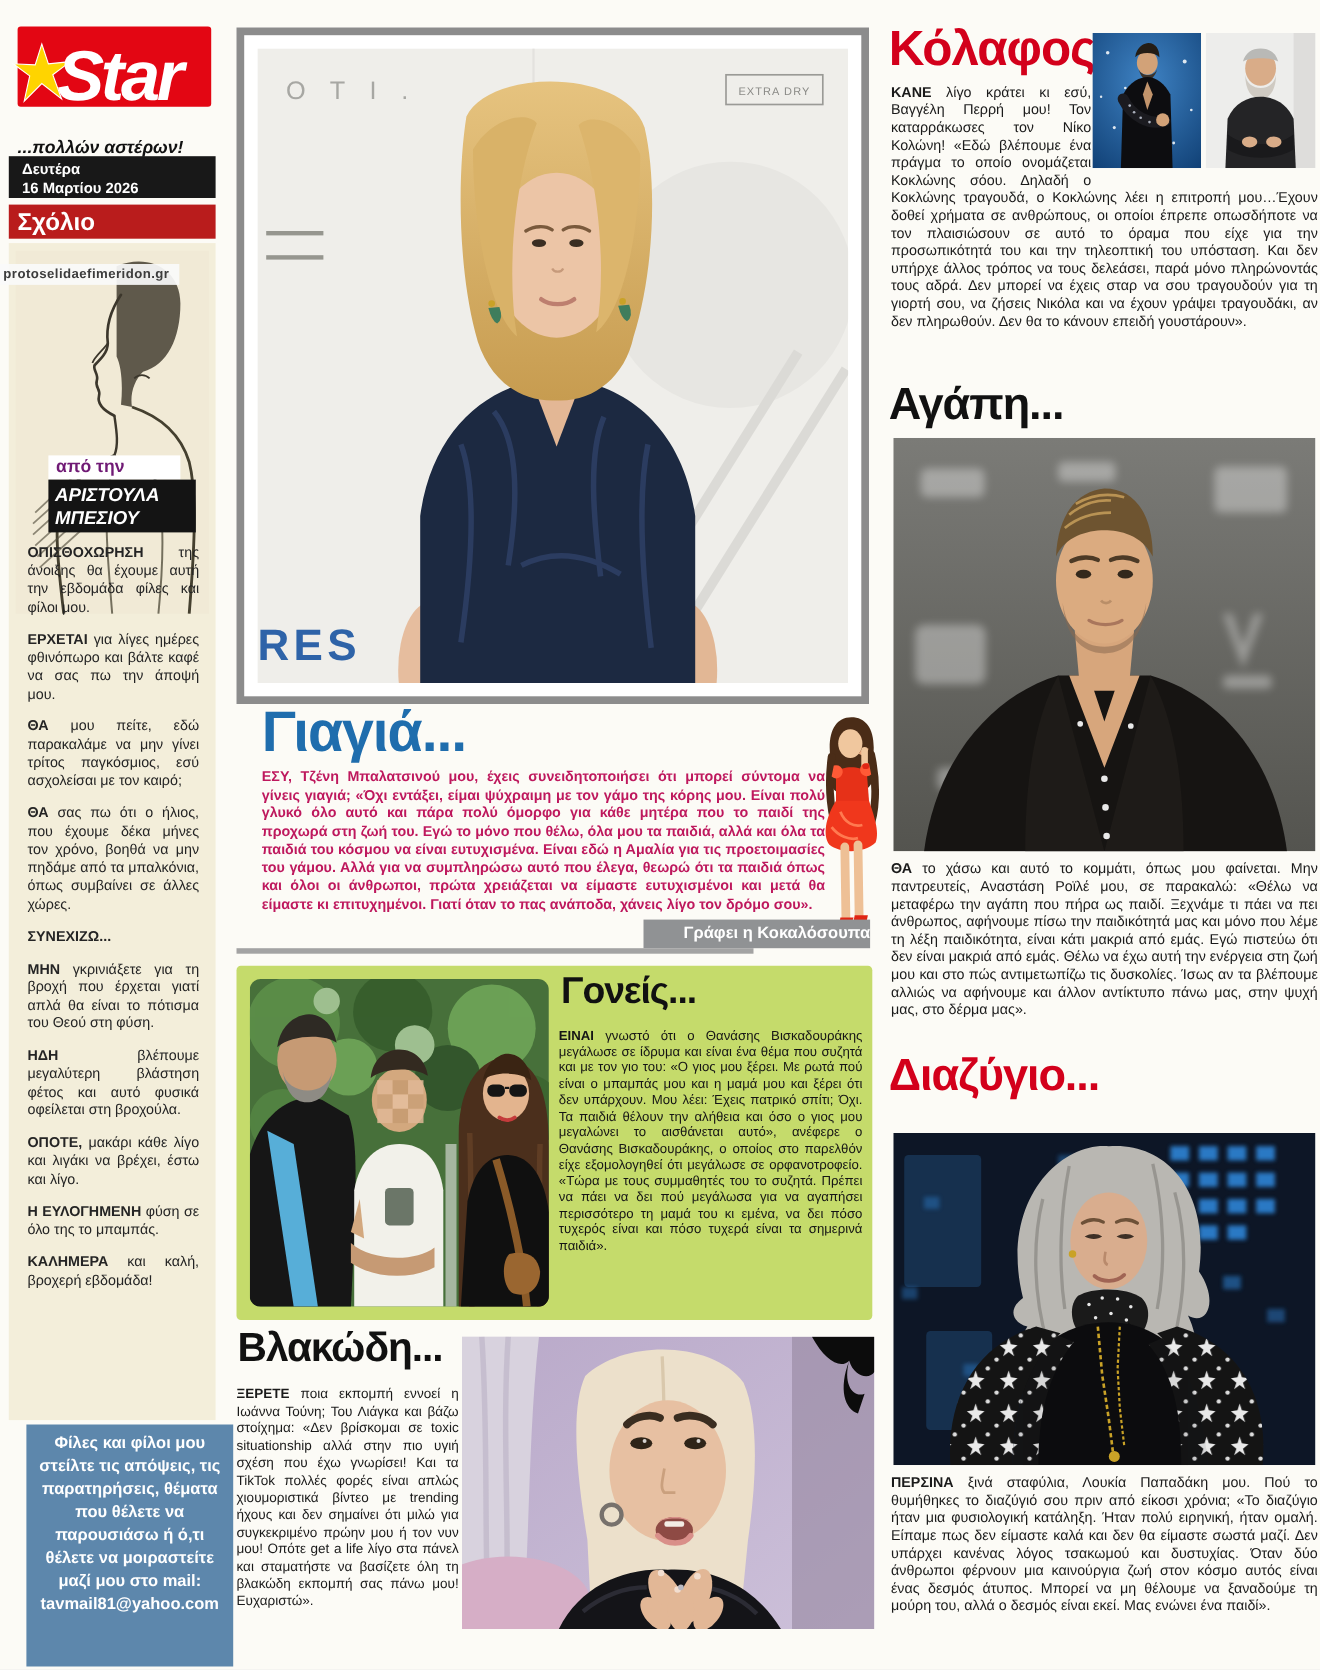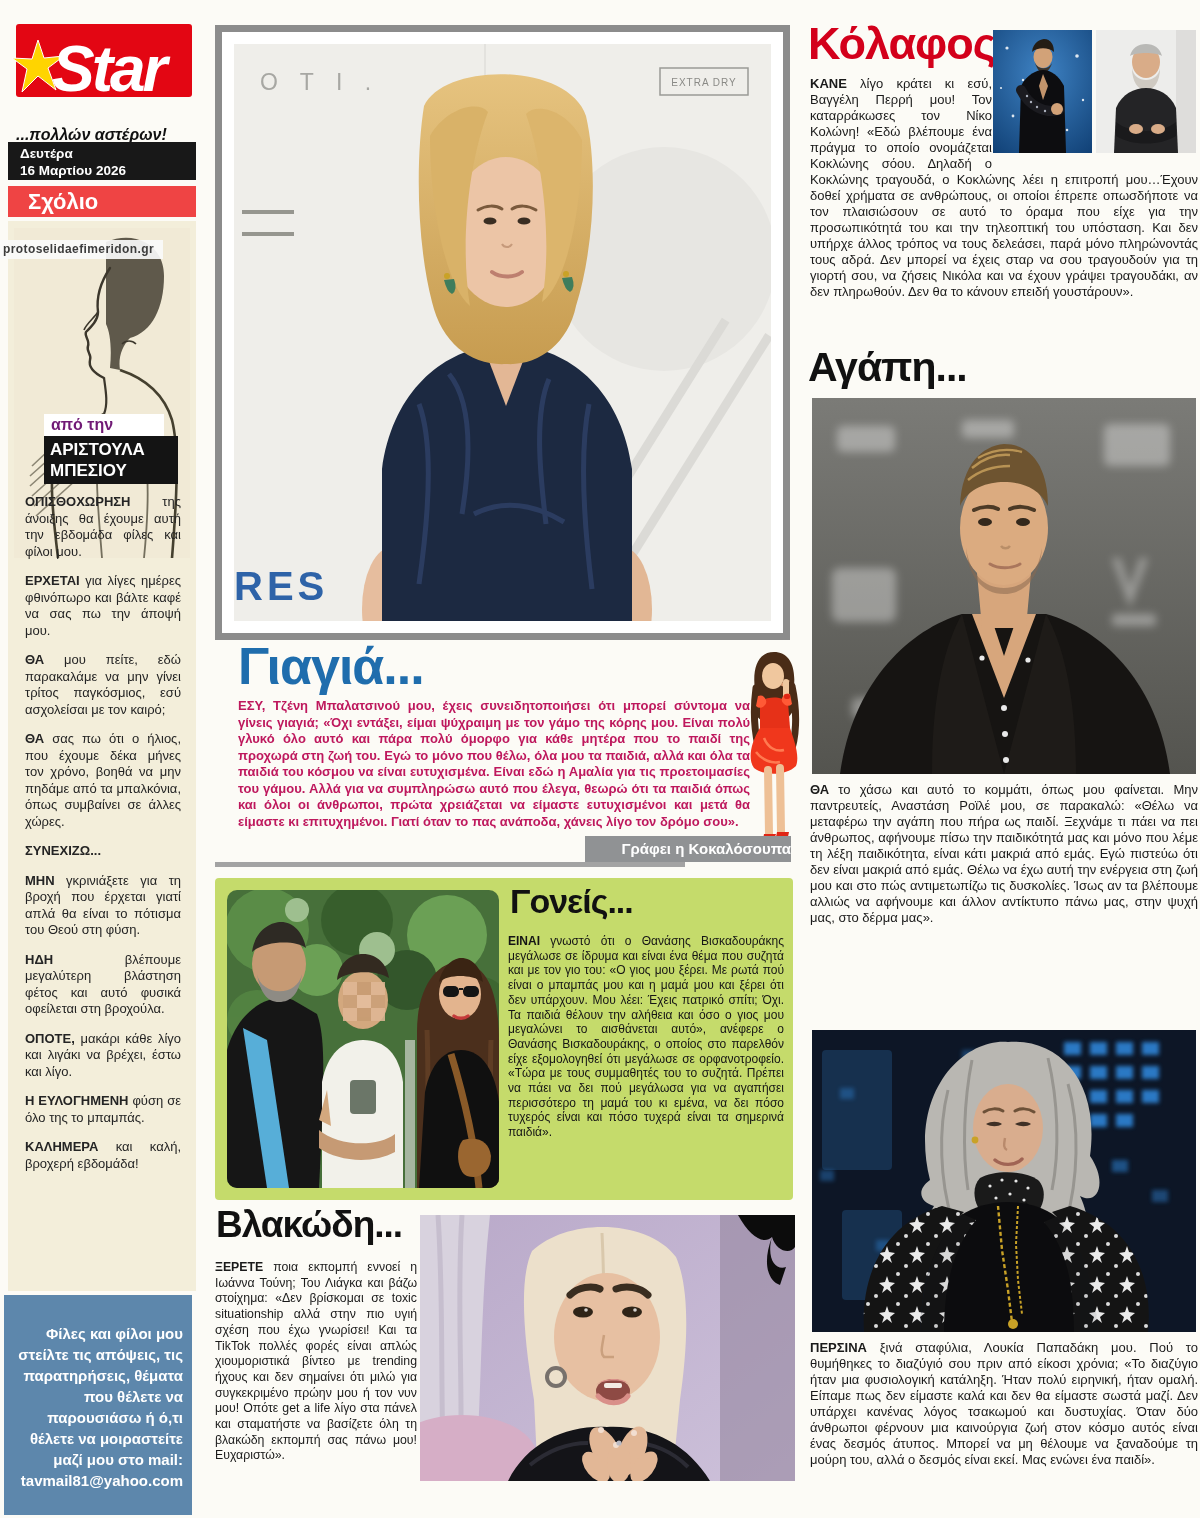--- a/index.html
+++ b/index.html
@@ -6,36 +6,36 @@
   #page{position:relative;width:1200px;height:1518px;background:#fcfbf6;overflow:hidden;
         font-family:"Liberation Sans","DejaVu Sans",sans-serif;color:#1a1a1a;margin:0 auto;}
   .abs{position:absolute;}
   
   .logo-box{left:16px;top:24px;width:176px;height:73px;background:#e30613;border-radius:3px;}
   .logo-text{position:absolute;left:36px;top:8px;font-size:64px;font-weight:700;font-style:italic;
              color:#fff;letter-spacing:-3px;}
   .tagline{left:16px;top:126px;font-size:16px;font-weight:700;font-style:italic;color:#111;}
   .date-box{left:8px;top:142px;width:188px;height:38px;background:#181818;color:#fff;
             font-size:13.5px;font-weight:700;line-height:17px;padding:3px 0 0 12px;box-sizing:border-box;}
-  .scholio-box{left:8px;top:186px;width:188px;height:31px;background:#ef4444;color:#fff;
-               font-size:22px;font-weight:700;line-height:31px;padding-left:20px;box-sizing:border-box;}
+  .scholio-box{left:8px;top:186px;width:188px;height:31px;background:#b91c1c;color:#fff;
+               font-size:22px;font-weight:700;line-height:31px;padding-left:8px;box-sizing:border-box;}
   .cream-panel{left:8px;top:221px;width:188px;height:1070px;background:#f3eeda;}
   .watermark{left:0;top:240px;width:160px;height:19px;background:rgba(250,250,250,.92);
              color:#3c3c3c;font-size:12px;font-weight:700;letter-spacing:.4px;line-height:19px;padding-left:3px;}
   .byline-white{left:44px;top:414px;width:120px;height:22px;background:#fff;color:#701a75;
                 font-size:16px;font-weight:700;line-height:22px;padding-left:7px;box-sizing:border-box;}
   .byline-black{left:44px;top:436px;width:134px;background:#141414;color:#fff;font-size:17px;
-                font-weight:700;line-height:21px;padding:3px 6px;box-sizing:border-box;}
+                font-weight:700;line-height:21px;padding:3px 6px;box-sizing:border-box;font-style:italic;}
   .sidebar-text{left:25px;top:494px;width:156px;font-size:13px;line-height:16.5px;color:#242424;
                 text-align:justify;}
   .sidebar-text p{margin:0 0 13px 0;}
   .lead{font-weight:700;}
-  .mail-box{left:4px;top:1295px;width:188px;height:220px;background:#5d87ac;color:#fff;
-            font-size:15px;font-weight:700;line-height:21px;text-align:right;
-            padding:28px 9px;box-sizing:border-box;}
+  .mail-box{left:24px;top:1295px;width:188px;height:220px;background:#5d87ac;color:#fff;
+            font-size:15px;font-weight:700;line-height:21px;text-align:center;
+            padding:6px 9px;box-sizing:border-box;}
   
   .main-photo-frame{left:215px;top:25px;width:575px;height:615px;background:#fff;
                     border:7px solid #8c8c8c;box-sizing:border-box;padding:12px;}
   .hl{font-weight:700;letter-spacing:-1px;}
   .giagia-h{left:238px;top:636px;font-size:52px;color:#1f6dad;}
   .giagia-body{left:238px;top:698px;width:512px;font-size:13px;line-height:16.5px;
                font-weight:700;color:#be185d;text-align:justify;}
   .badge{left:585px;top:836px;width:206px;height:26px;background:#909294;color:#fff;
          font-size:15px;font-weight:700;line-height:26px;text-align:right;}
   .rule{left:215px;top:862px;width:470px;height:5px;background:#a3a3a3;}
@@ -443,20 +443,21 @@
         </g>
       <path d="M189,148 C191,151 196,151 198,148" stroke="#b98e68" stroke-width="2.4" fill="none"></path>
       <path d="M178,166 C186,171 200,171 208,166" stroke="#a9765c" stroke-width="3" fill="none" stroke-linecap="round"></path>
       <path d="M154,150 C158,176 172,190 192,190 C212,190 226,176 230,150 C228,178 214,196 192,196 C170,196 156,178 154,150 Z" fill="#8a6a50" opacity="0.55"></path>
     </svg>
   </div>
   <div class="abs agapi-body">
     <span class="lead">ΘΑ</span><span> το χάσω και αυτό το κομμάτι, όπως μου φαίνεται. Μην παντρευτείς, Αναστάση Ροϊλέ μου, σε παρακαλώ: «Θέλω να μεταφέρω την αγάπη που πήρα ως παιδί. Ξεχνάμε τι πάει να πει άνθρωπος, αφήνουμε πίσω την παιδικότητά μας και μόνο που λέμε τη λέξη παιδικότητα, είναι κάτι μακριά από εμάς. Εγώ πιστεύω ότι δεν είναι μακριά από εμάς. Θέλω να έχω αυτή την ενέργεια στη ζωή μου και στο πώς αντιμετωπίζω τις δυσκολίες. Ίσως αν τα βλέπουμε αλλιώς να αφήνουμε και άλλον αντίκτυπο πάνω μας, στην ψυχή μας, στο δέρμα μας».</span>
   </div>
 
+  <div class="abs hl diazygio-h">Διαζύγιο...</div>
   <div class="abs diazygio-photo">
     <svg width="384" height="302" viewBox="0 0 384 302">
       <defs>
         <filter id="blur2">
             <feGaussianBlur stdDeviation="2"></feGaussianBlur>
           </filter>
         <pattern id="floral" width="30" height="30" patternUnits="userSpaceOnUse">
           <rect width="30" height="30" fill="#141414"></rect>
           <path d="M15,6 L17,12 L23,13 L18,17 L20,23 L15,19 L10,23 L12,17 L7,13 L13,12 Z" fill="#e9e9e9"></path>
           <circle cx="4" cy="26" r="2" fill="#dcdcdc"></circle>

